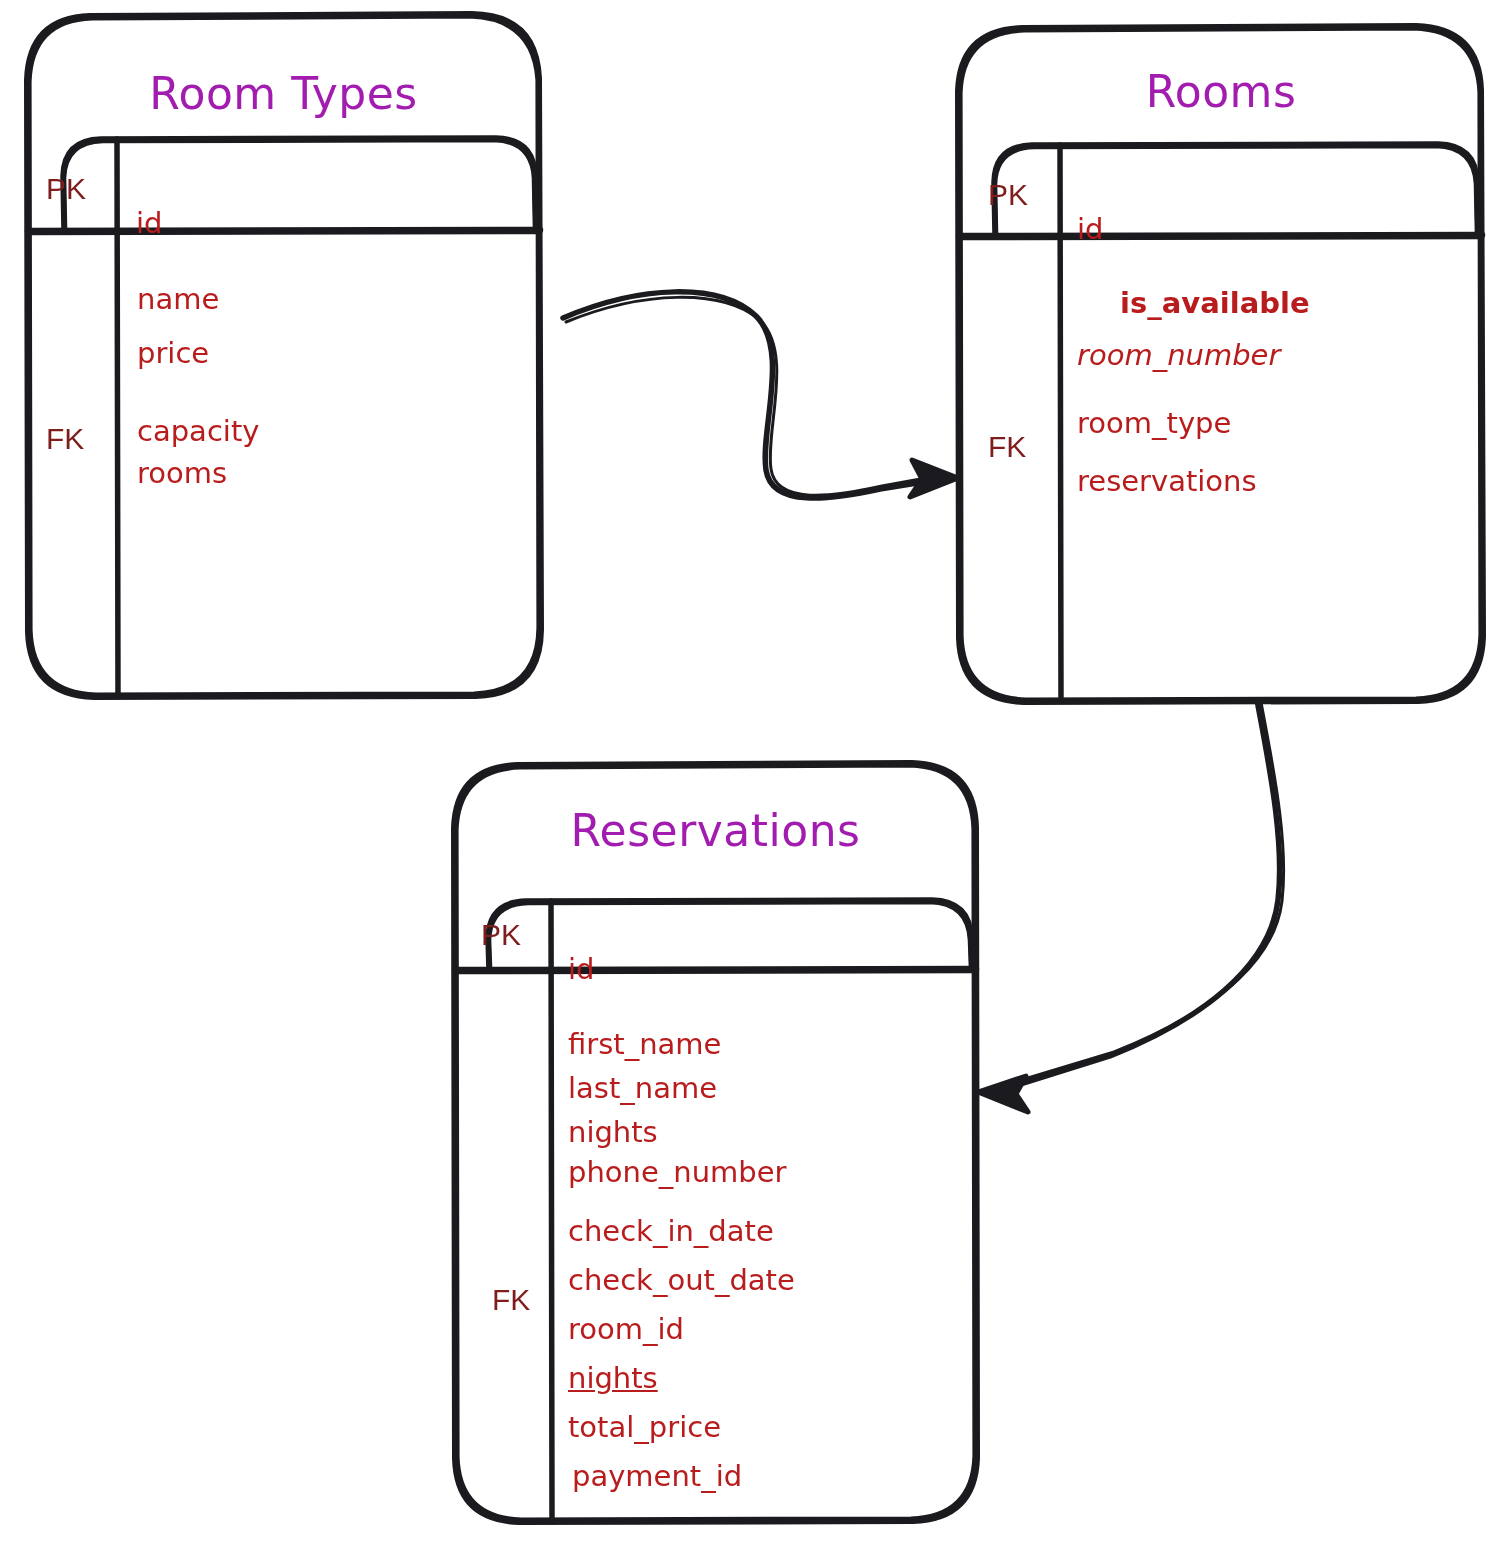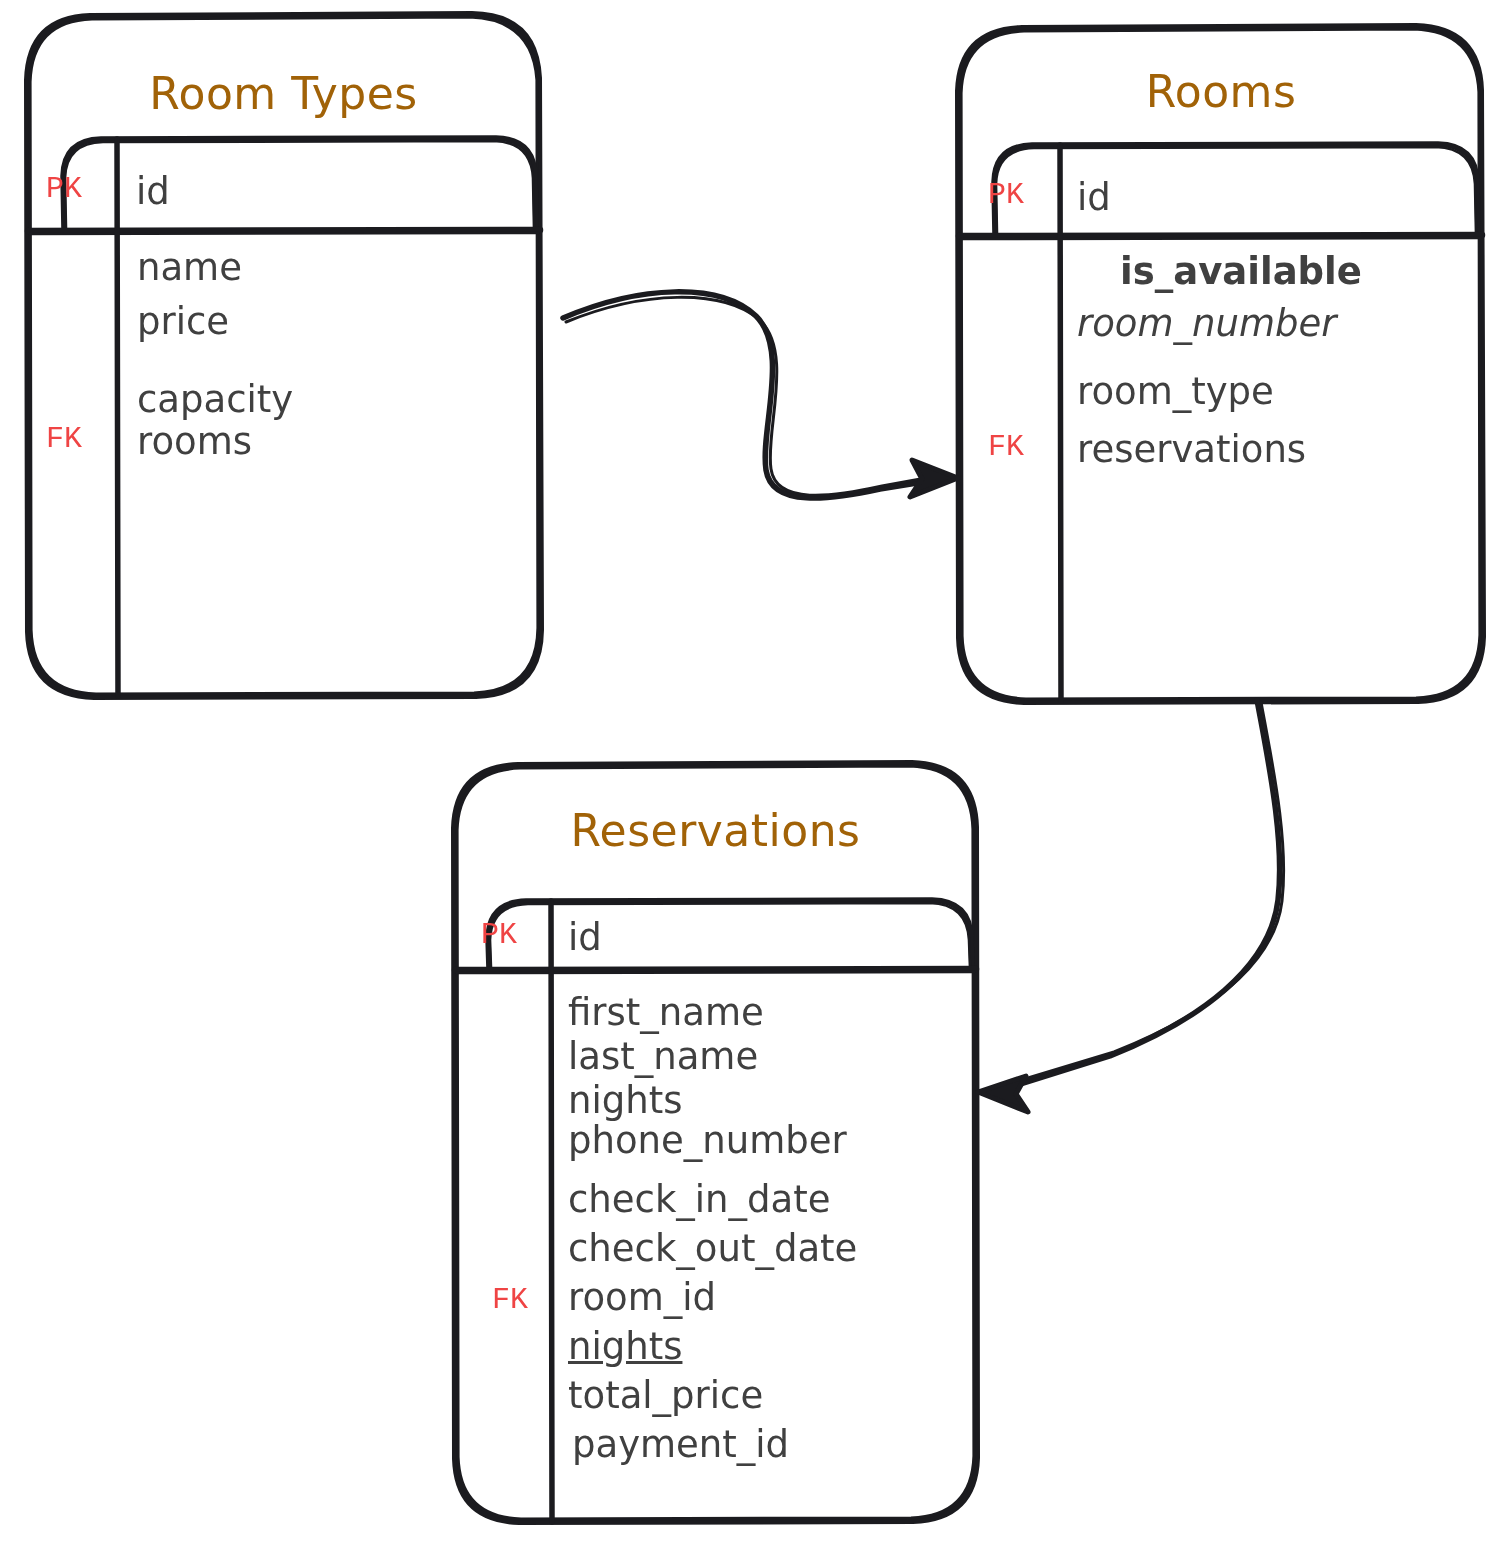--- a/index.html
+++ b/index.html
@@ -22,37 +22,38 @@
   }
   .entity-card {
     position: absolute;
   }
   .entity-title {
     position: absolute;
     text-align: center;
     font-family: "DejaVu Sans", sans-serif;
     font-size: 44px;
     font-weight: 400;
-    color: #a16207;
+    color: #a21caf;
     letter-spacing: 0.5px;
     white-space: nowrap;
   }
   .key-label {
     position: absolute;
-    font-family: Liberation Mono, monospace;
+    font-family: Liberation Sans, sans-serif;
     font-size: 30px;
-    color: #ef4444;
+    color: #7f1d1d;
     white-space: nowrap;
   }
   .field-label {
     position: absolute;
     font-family: "DejaVu Sans", sans-serif;
-    font-size: 37px;
-    color: #404040;
+    font-size: 29px;
+    color: #b91c1c;
     white-space: nowrap;
+    margin-top: 36px;
   }
   .svg-layer {
     position: absolute;
     top: 0; left: 0;
     width: 1501px;
     height: 1544px;
     pointer-events: none;
   }
 </style>
 </head>

